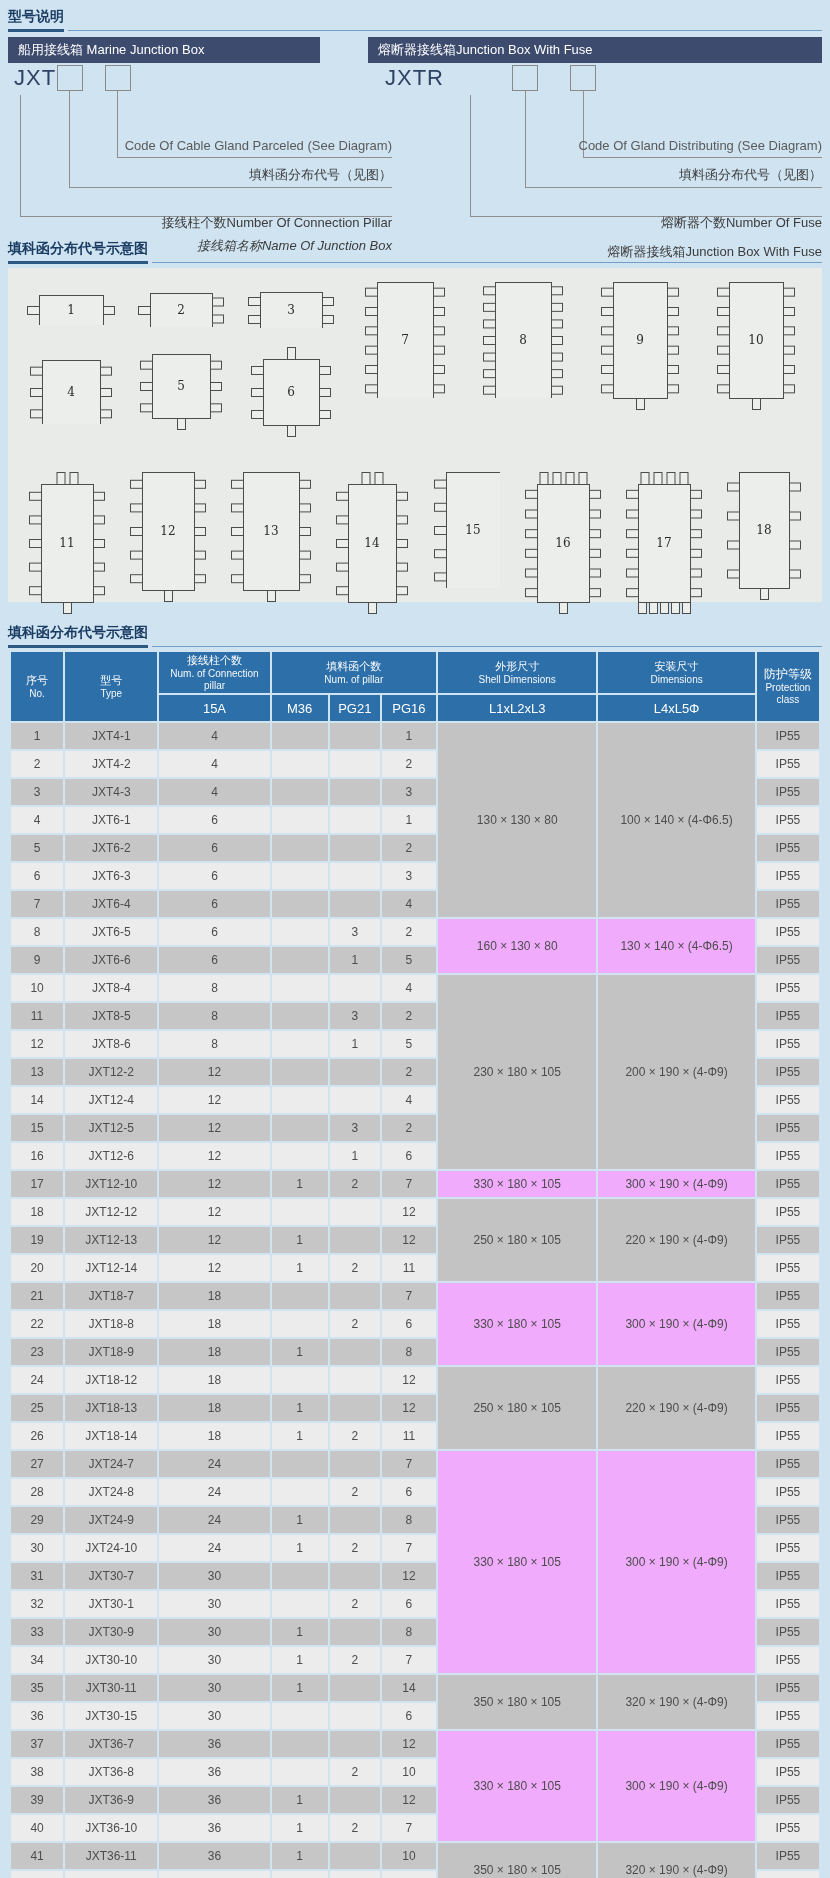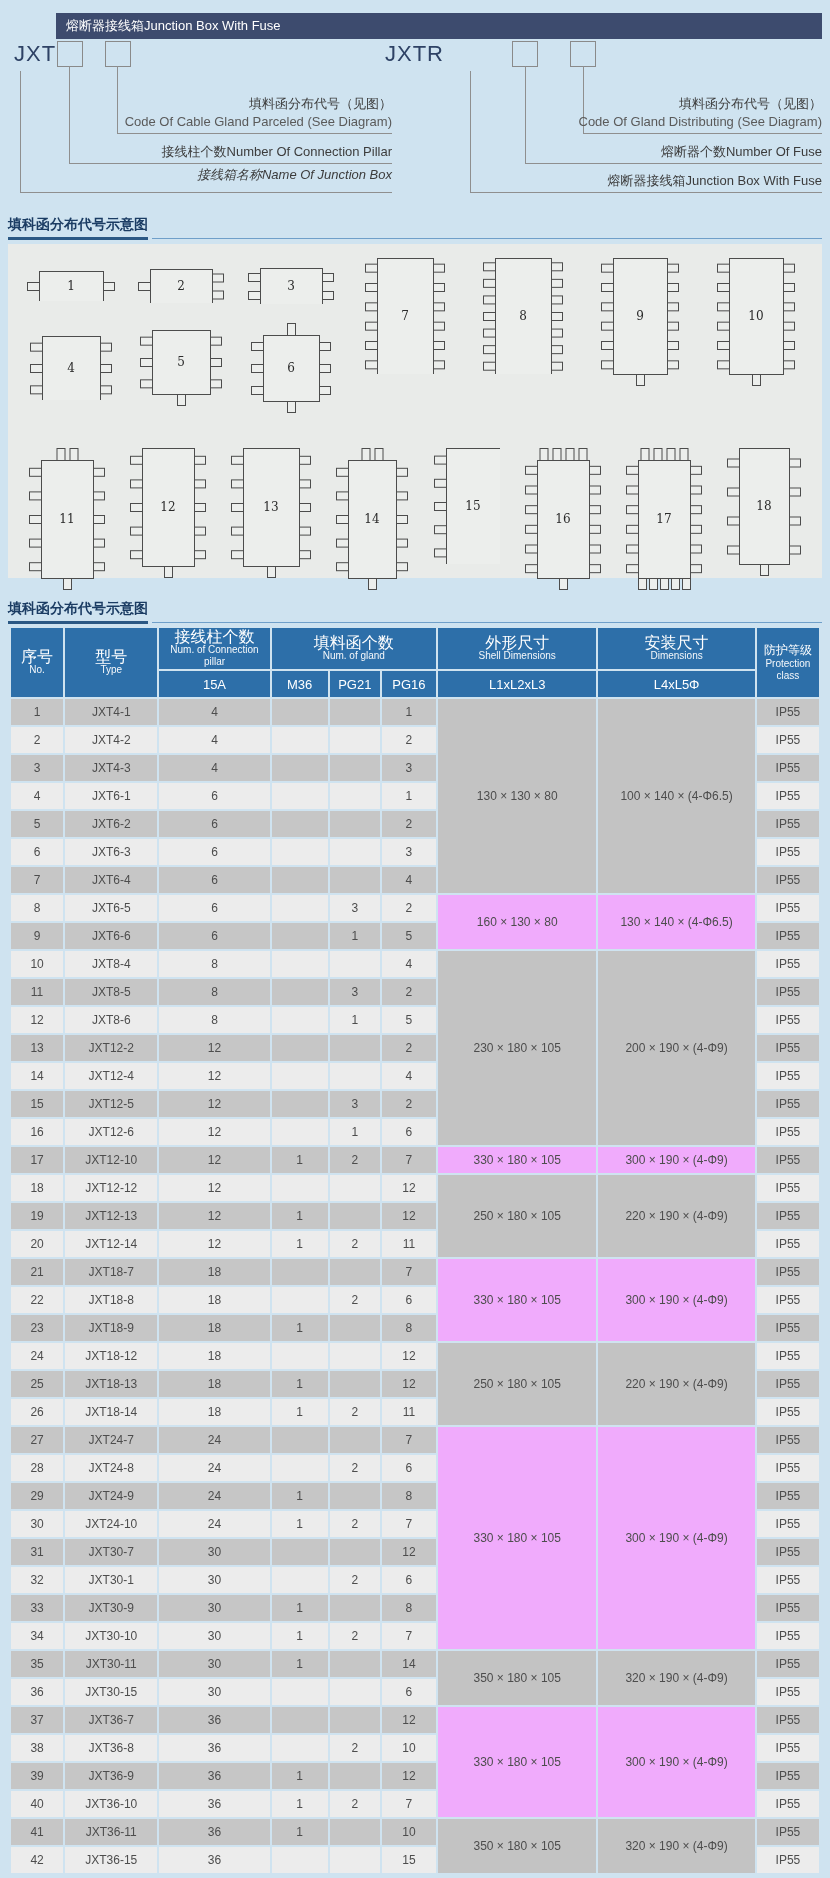--- a/index.html
+++ b/index.html
@@ -17,52 +17,57 @@
   .banner-left{width:312px;}
   .banner-right{margin-left:48px;flex:1;}
 
   
   .trees{position:relative;height:167px;}
   .prefix{position:absolute;top:2px;font-size:22px;color:#2e4265;letter-spacing:1px;}
   .codebox{position:absolute;top:2px;width:24px;height:24px;border:1px solid #8a8a8a;background:transparent;}
   .vline{position:absolute;width:1px;background:#8f8f8f;}
   .hline{position:absolute;height:1px;background:#8f8f8f;}
   .lbl{position:absolute;text-align:right;white-space:nowrap;}
-  .lbl.zh{font-size:13px;color:#3c3c3c;}
+  .lbl.zh{font-size:13px;color:#3c3c3c;margin-top:47px;}
   .lbl.en{font-size:13px;color:#5a5a5a;}
 
   
   .diagram-box{margin:4px 8px 0 8px;background:#e9ebe9;height:334px;box-sizing:border-box;padding:10px 8px 0 8px;}
   .diag-top{display:flex;height:180px;}
   .diag-grid{width:330px;display:grid;grid-template-columns:repeat(3,110px);grid-template-rows:64px 100px;justify-items:center;align-items:center;}
   .diag-tall{flex:1;display:flex;justify-content:space-around;align-items:flex-start;padding-top:4px;}
   .diag-bottom{display:flex;justify-content:space-around;align-items:flex-start;margin-top:14px;}
   .diag-cell{line-height:0;}
 
   
   table{border-collapse:separate;border-spacing:2px;table-layout:fixed;width:812px;margin:2px 9px 0 9px;}
   th,td{text-align:center;vertical-align:middle;overflow:hidden;}
   thead th{background:#2d6fa9;color:#fff;font-weight:normal;}
   tr.main-h th{height:34px;}
   tr.sub-h th{height:24px;font-size:13px;}
-  .hzh{font-size:16px;line-height:15px;}
+  .hzh{font-size:11px;line-height:15px;}
   .hen{font-size:10px;line-height:12px;opacity:.95;}
   tbody td{height:24px;font-size:12px;color:#4d4d4d;}
   td.dark{background:#c6c6c6;}
   td.light{background:#ececec;}
   td.m-dark{background:#c3c3c3;}
   td.m-light{background:#f0abfc;}
 </style>
 </head>
 <body>
 
 <div class="page">
 
+  <div class="section-head">
+    <span class="sec-title">型号说明</span>
+    <span class="sec-rule"></span>
+  </div>
 
   <div class="banners">
+    <div class="banner banner-left">船用接线箱 Marine Junction Box</div>
     <div class="banner banner-right">熔断器接线箱Junction Box With Fuse</div>
   </div>
 
   <div class="trees">
 
     <span class="prefix" style="left:14px;">JXT</span>
     <div class="codebox" style="left:57px;"></div>
     <div class="codebox" style="left:105px;"></div>
     <div class="vline" style="left:20px;top:32px;height:121px;"></div>
     <div class="vline" style="left:69px;top:27px;height:97px;"></div>
@@ -386,21 +391,21 @@
         <th rowspan="2">
           <div class="hzh">型号</div>
           <div class="hen">Type</div>
         </th>
         <th>
           <div class="hzh">接线柱个数</div>
           <div class="hen">Num. of Connection pillar</div>
         </th>
         <th colspan="3">
           <div class="hzh">填料函个数</div>
-          <div class="hen">Num. of gland</div>
+          <div class="hen">Num. of pillar</div>
         </th>
         <th>
           <div class="hzh">外形尺寸</div>
           <div class="hen">Shell Dimensions</div>
         </th>
         <th>
           <div class="hzh">安装尺寸</div>
           <div class="hen">Dimensions</div>
         </th>
         <th rowspan="2">

